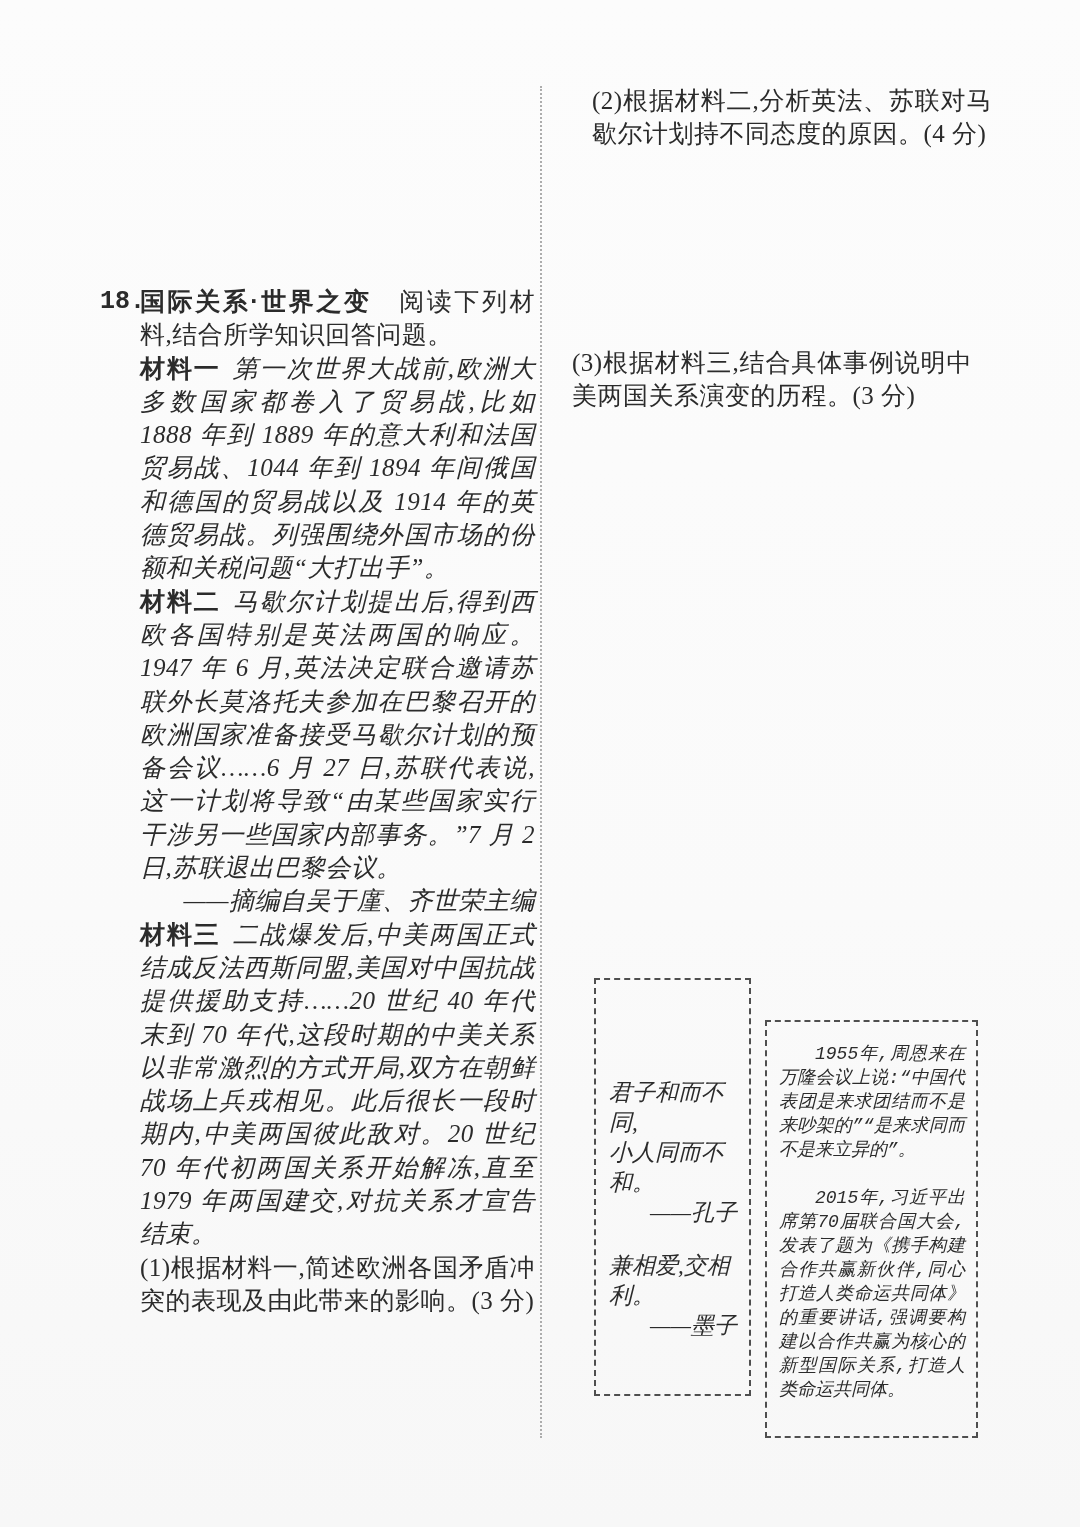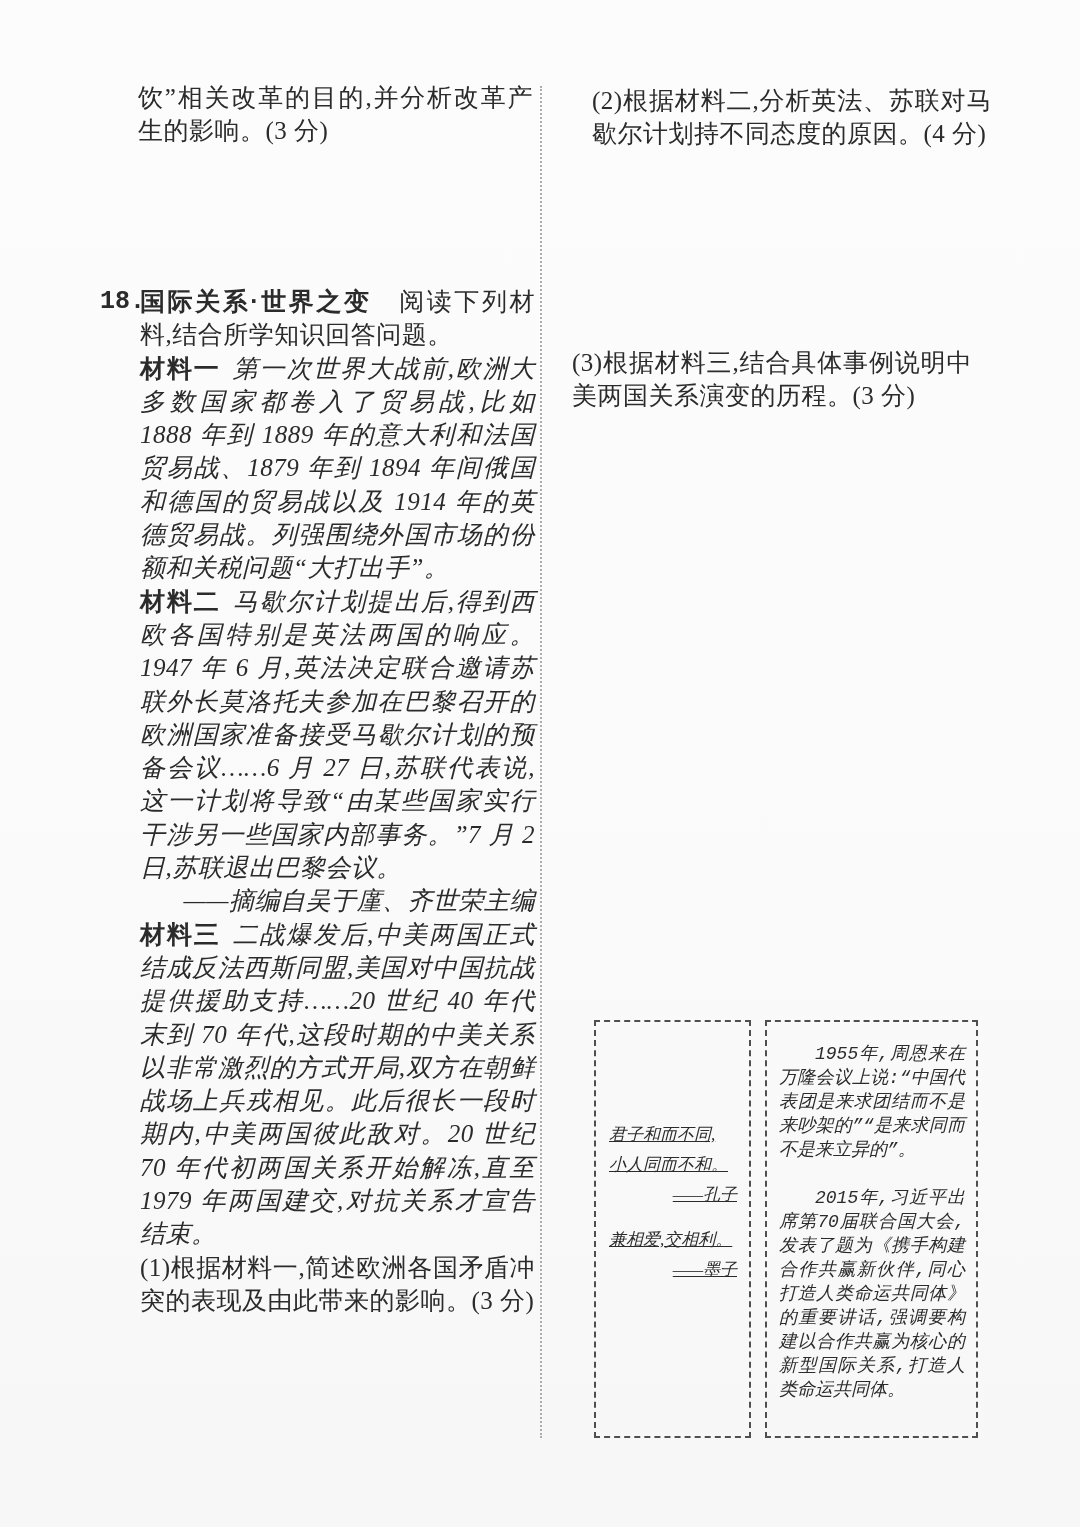--- a/index.html
+++ b/index.html
@@ -66,27 +66,26 @@
   }
   .qbox {
     position: absolute;
     border: 2px dashed #4f4f4f;
     box-sizing: border-box;
     background: transparent;
     font-style: italic;
   }
   .qbox-left {
     left: 594px;
-    top: 1020px;
+    top: 978px;
     width: 157px;
     height: 418px;
     padding: 98px 10px 0 13px;
-    font-size: 17px;
+    font-size: 23px;
     line-height: 30px;
-    text-decoration: underline;
   }
   .qbox-right {
     left: 765px;
     top: 1020px;
     width: 213px;
     height: 418px;
     padding: 20px 11px 0 12px;
     font-size: 18px;
     line-height: 24px;
     text-align: justify;
@@ -94,37 +93,34 @@
   .qbox-right p {
     text-indent: 2em;
     margin: 0;
     font-family: Liberation Mono, monospace;
   }
   .qbox-right p + p { margin-top: 24px; }
   .quote-author {
     text-align: right;
     padding-right: 2px;
   }
-  .quote-group2 { margin-top: 15px; }
+  .quote-group2 { margin-top: 23px; }
 </style>
 </head>
 <body>
 
 <div class="page">
 
   <div class="divider"></div>
 
-  <div class="block" style="left:138px; top:81px; width:395px;">
-    <p>饮”相关改革的目的,并分析改革产生的影响。(3 分)</p>
-  </div>
 
   <div class="block hang" style="left:100px; top:285px; width:435px; padding-left:40px; box-sizing:border-box;">
     <span class="qnum">18.</span>
     <p><span class="topic">国际关系·世界之变</span>　<span>阅读下列材料,结合所学知识回答问题。</span></p>
-    <p><span class="mat-label">材料一</span><span class="mat-text">第一次世界大战前,欧洲大多数国家都卷入了贸易战,比如 1888 年到 1889 年的意大利和法国贸易战、1879 年到 1894 年间俄国和德国的贸易战以及 1914 年的英德贸易战。列强围绕外国市场的份额和关税问题“大打出手”。</span></p>
+    <p><span class="mat-label">材料一</span><span class="mat-text">第一次世界大战前,欧洲大多数国家都卷入了贸易战,比如 1888 年到 1889 年的意大利和法国贸易战、1044 年到 1894 年间俄国和德国的贸易战以及 1914 年的英德贸易战。列强围绕外国市场的份额和关税问题“大打出手”。</span></p>
     <p><span class="mat-label">材料二</span><span class="mat-text">马歇尔计划提出后,得到西欧各国特别是英法两国的响应。1947 年 6 月,英法决定联合邀请苏联外长莫洛托夫参加在巴黎召开的欧洲国家准备接受马歇尔计划的预备会议……6 月 27 日,苏联代表说,这一计划将导致“由某些国家实行干涉另一些国家内部事务。”7 月 2 日,苏联退出巴黎会议。</span></p>
     <p class="source">——摘编自吴于廑、齐世荣主编</p>
     <p><span class="mat-label">材料三</span><span class="mat-text">二战爆发后,中美两国正式结成反法西斯同盟,美国对中国抗战提供援助支持……20 世纪 40 年代末到 70 年代,这段时期的中美关系以非常激烈的方式开局,双方在朝鲜战场上兵戎相见。此后很长一段时期内,中美两国彼此敌对。20 世纪 70 年代初两国关系开始解冻,直至 1979 年两国建交,对抗关系才宣告结束。</span></p>
     <p>(1)根据材料一,简述欧洲各国矛盾冲突的表现及由此带来的影响。(3 分)</p>
   </div>
 
   <div class="block" style="left:592px; top:84px; width:400px;">
     <p>(2)根据材料二,分析英法、苏联对马歇尔计划持不同态度的原因。(4 分)</p>
   </div>
 

